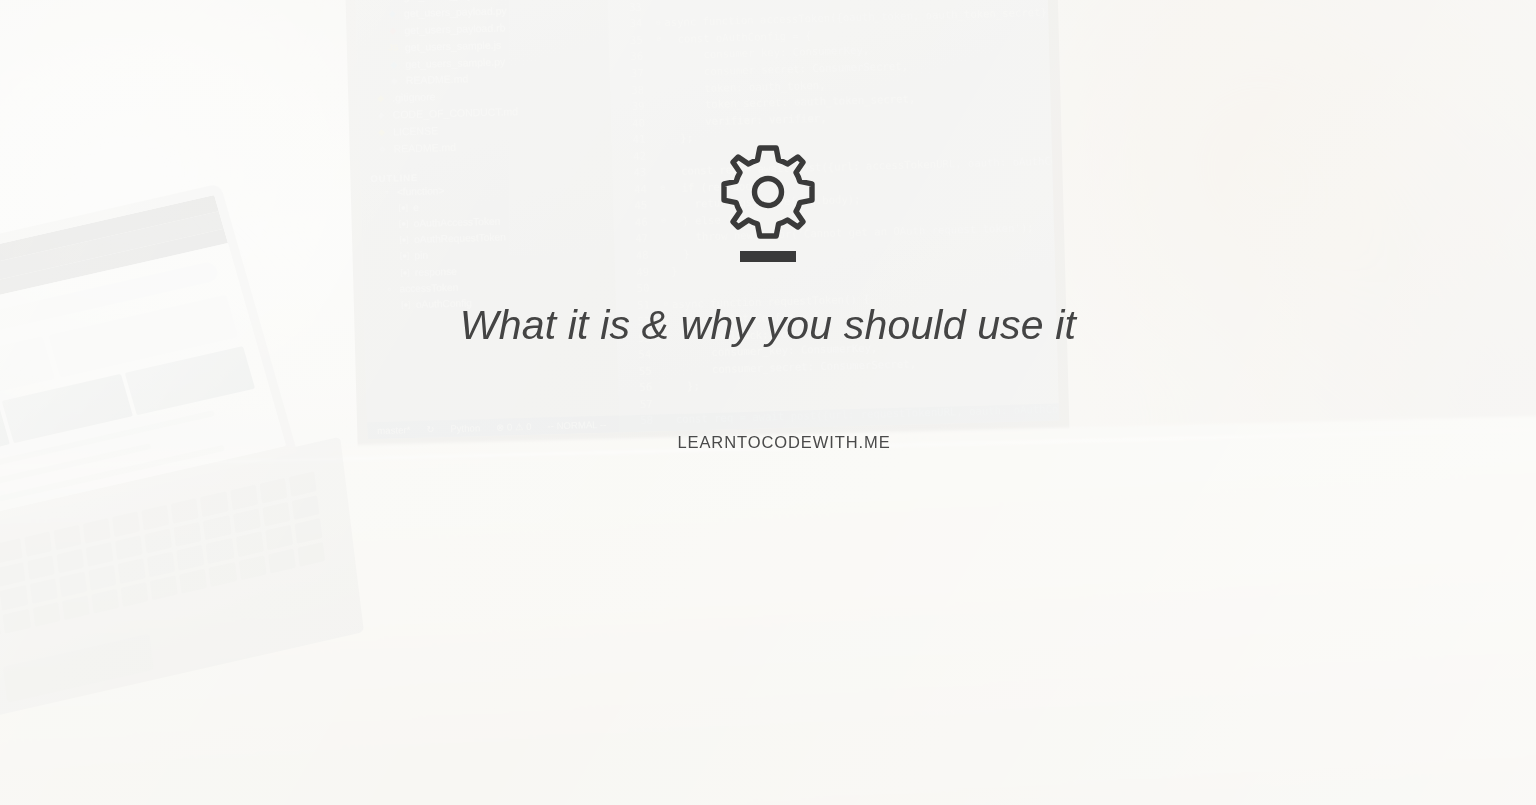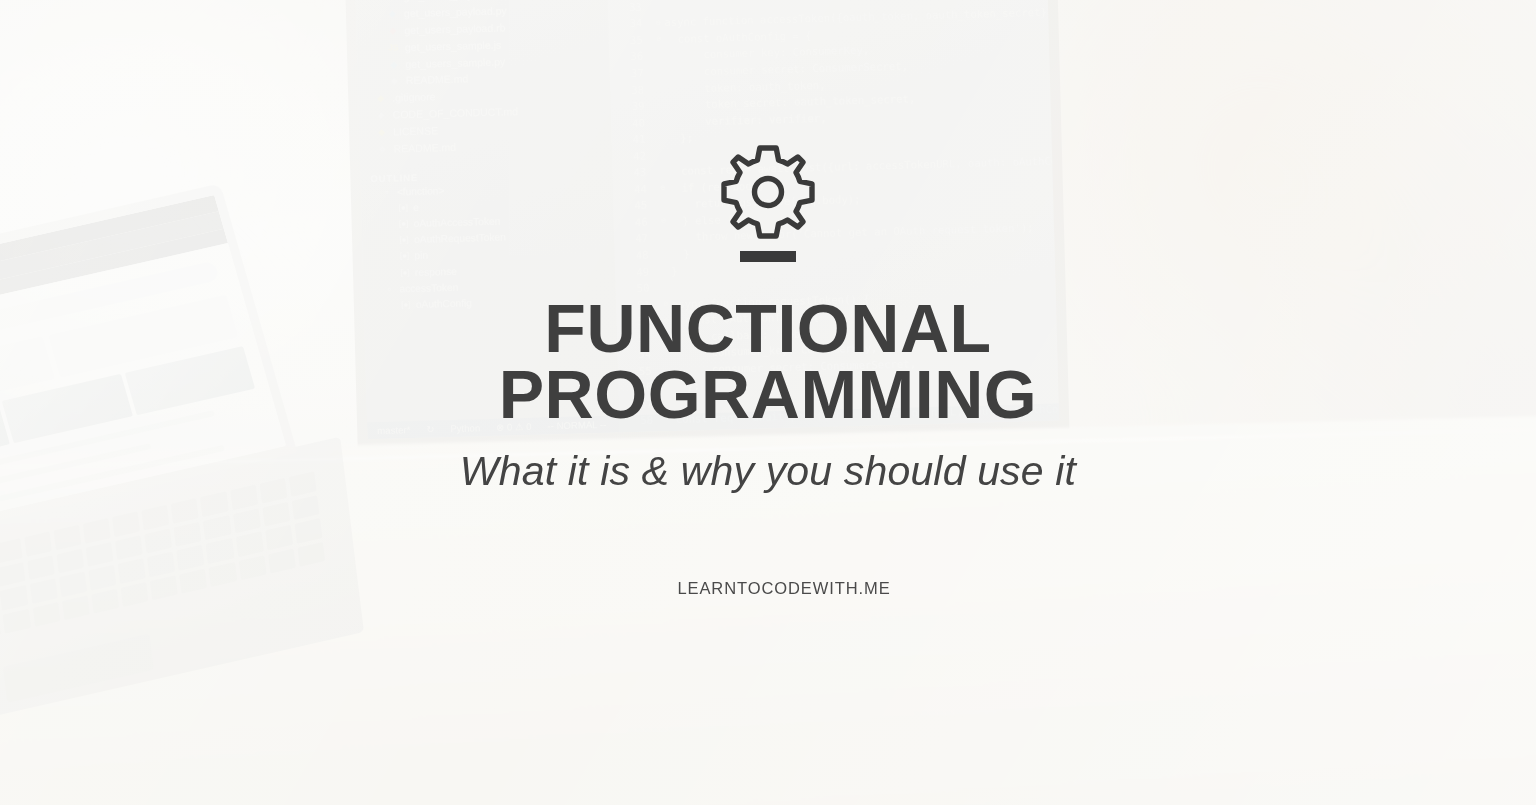--- a/index.html
+++ b/index.html
@@ -679,18 +679,16 @@
                  A33 33 0 0 1 81.8 39.4 L94 41.8 L94 58.2 L81.8 60.6 A33 33 0 0 1 78.0 69.5
                  L85.0 79.8 L79.8 85.0 L69.5 78.0 A33 33 0 0 1 60.6 81.8 L58.2 94 L41.8 94
                  L39.4 81.8 A33 33 0 0 1 30.5 78.0 L20.2 85.0 L15.0 79.8 L22.0 69.5
                  A33 33 0 0 1 18.2 60.6 L6 58.2 L6 41.8 L18.2 39.4 A33 33 0 0 1 22.0 30.5
                  L15.0 20.2 L20.2 15.0 L30.5 22.0 A33 33 0 0 1 39.4 18.2 L41.8 6 Z" fill="none" stroke="#3a3a3a" stroke-width="5.4" stroke-linejoin="round"></path>
         <circle cx="50" cy="50" r="13.5" fill="none" stroke="#3a3a3a" stroke-width="5.4"></circle>
       </svg>
       <div class="gear-bar"></div>
     </div>
 
-    <div class="title">FUNCTIONAL
-PROGRAMMING</div>
     <div class="subtitle">What it is &amp; why you should use it</div>
     <div class="brand">LEARNTOCODEWITH.ME</div>
   </div>
 </div>
 
 </body></html>

